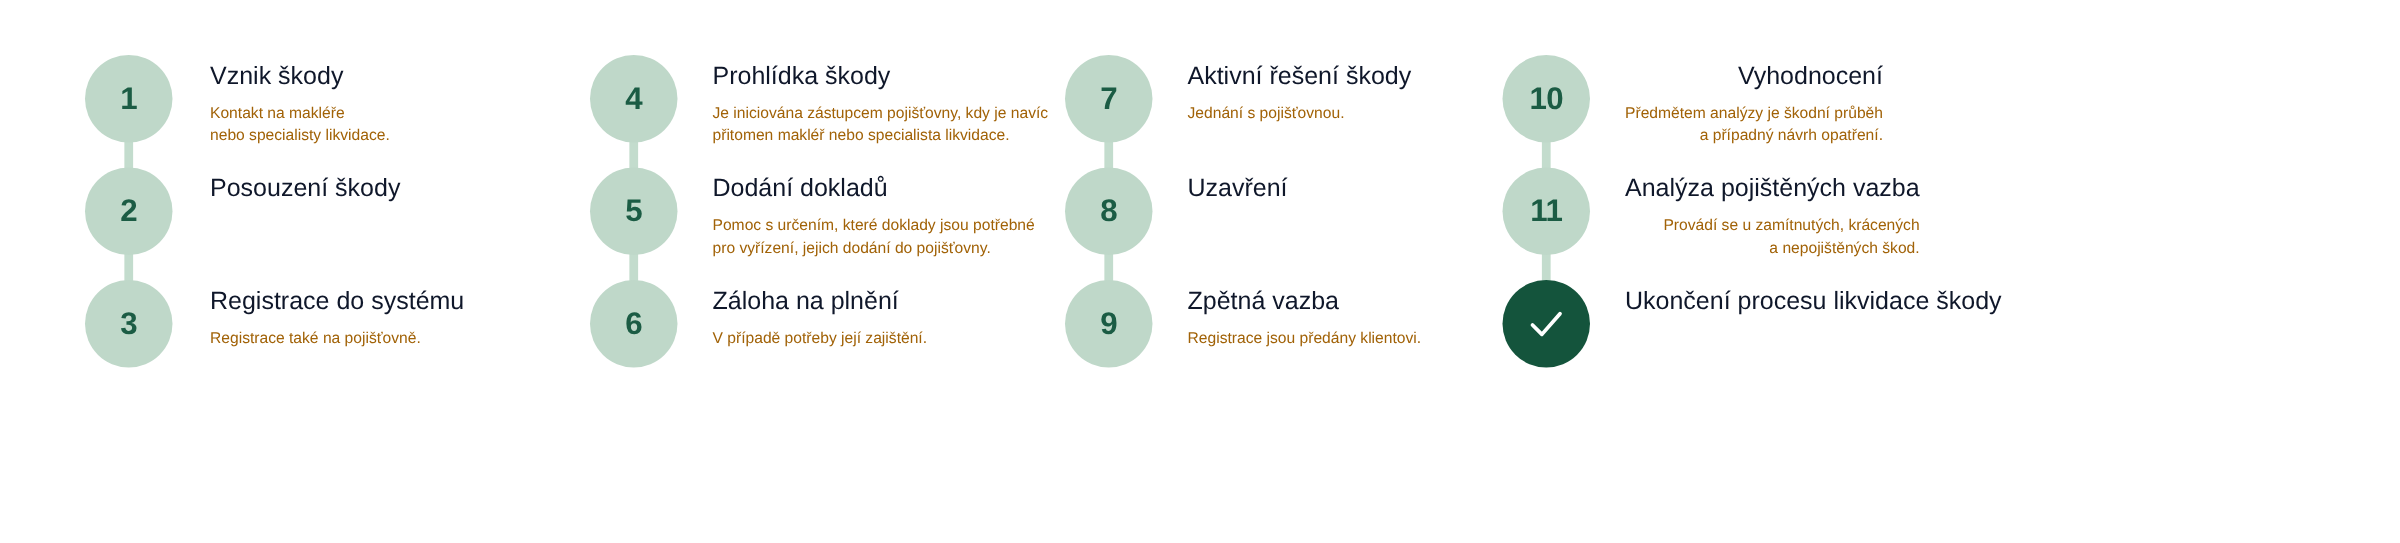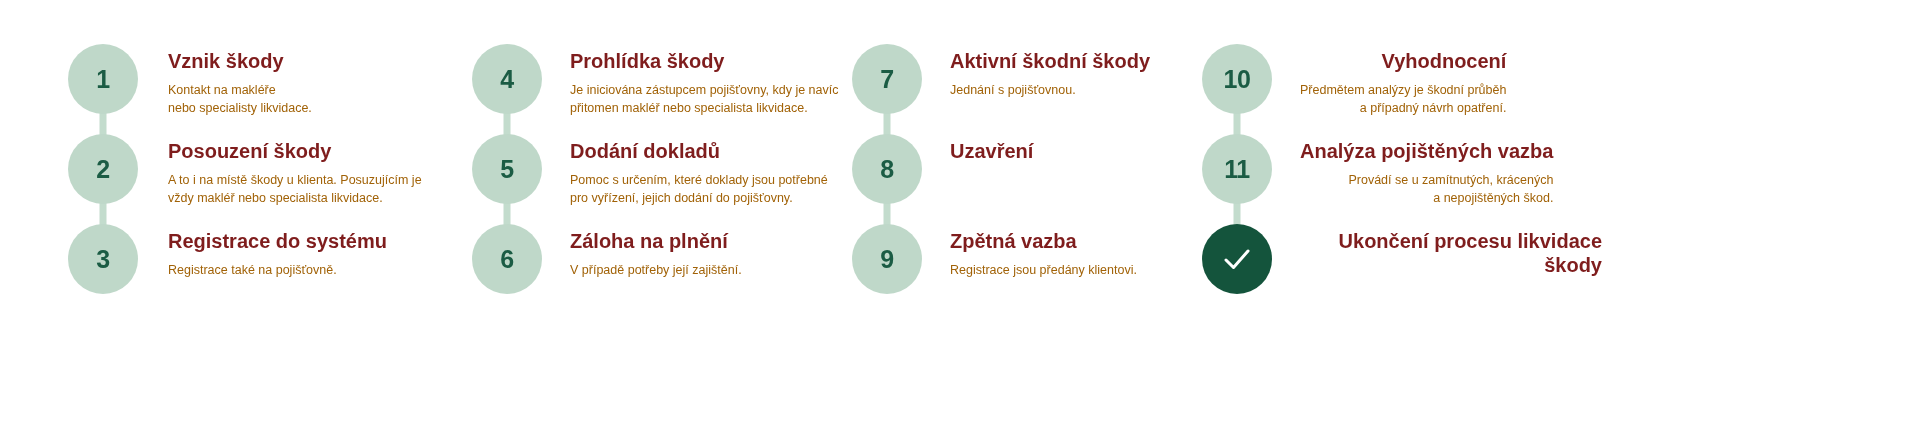--- a/index.html
+++ b/index.html
@@ -89,23 +89,23 @@
   }
   .bubble .check svg { display: block; }
 
   .texts {
     padding-left: 30px;
     padding-top: 6px;
     min-width: 0;
   }
 
   .step-title {
-    color: #7f1d1d;
+    color: #0f172a;
     font-size: 20px;
-    font-weight: bold;
+    font-weight: normal;
     line-height: 1.18;
     margin: 0 0 7px 0;
     white-space: nowrap;
   }
   .step-title.wrap { white-space: normal; }
 
   .step-desc {
     color: #a16207;
     font-size: 12.5px;
     line-height: 1.45;
@@ -139,22 +139,20 @@
         </div>
       </div>
 
       <div class="step row-1">
         <div class="connector"></div>
         <div class="bubble">
           <span>2</span>
         </div>
         <div class="texts">
           <p class="step-title">Posouzení škody</p>
-          <p class="step-desc">A to i na místě škody u klienta. Posuzujícím je
-vždy makléř nebo specialista likvidace.</p>
         </div>
       </div>
 
       <div class="step row-2">
         <div class="bubble">
           <span>3</span>
         </div>
         <div class="texts">
           <p class="step-title">Registrace do systému</p>
           <p class="step-desc">Registrace také na pojišťovně.</p>
@@ -202,21 +200,21 @@
     </div>
 
     <div class="column col-2">
 
       <div class="step row-0">
         <div class="connector"></div>
         <div class="bubble">
           <span>7</span>
         </div>
         <div class="texts">
-          <p class="step-title">Aktivní škodní škody</p>
+          <p class="step-title">Aktivní řešení škody</p>
           <p class="step-desc">Jednání s pojišťovnou.</p>
         </div>
       </div>
 
       <div class="step row-1">
         <div class="connector"></div>
         <div class="bubble">
           <span>8</span>
         </div>
         <div class="texts">

